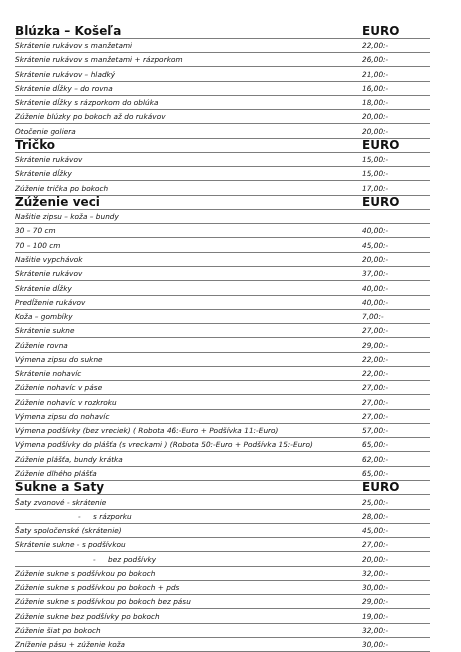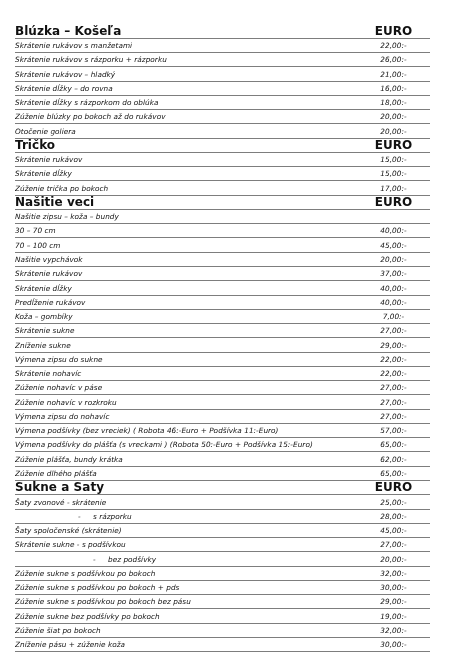--- a/index.html
+++ b/index.html
@@ -41,21 +41,21 @@
     overflow: hidden;
   }
   td.label {
     font-style: italic;
     text-align: left;
     letter-spacing: 0.04px;
   }
   td.price {
     width: 63px;
     font-style: italic;
-    text-align: center;
+    text-align: left;
     padding-right: 5px;
     letter-spacing: 0.04px;
     margin-top: 9px;
   }
   
   tr.section td.label,
   tr.section td.price {
     font-style: normal;
     font-weight: bold;
     font-size: 12px;
@@ -85,21 +85,21 @@
     <tbody id="price-list-body">
         <tr class="section">
           <td class="label">Blúzka – Košeľa</td>
           <td class="price">EURO</td>
         </tr>
         <tr>
           <td class="label">Skrátenie rukávov s manžetami</td>
           <td class="price">22,00:-</td>
         </tr>
         <tr>
-          <td class="label">Skrátenie rukávov s rázporku + rázporku</td>
+          <td class="label">Skrátenie rukávov s manžetami + rázporkom</td>
           <td class="price">26,00:-</td>
         </tr>
         <tr>
           <td class="label">Skrátenie rukávov – hladký</td>
           <td class="price">21,00:-</td>
         </tr>
         <tr>
           <td class="label">Skrátenie dĺžky – do rovna</td>
           <td class="price">16,00:-</td>
         </tr>
@@ -125,21 +125,21 @@
         </tr>
         <tr>
           <td class="label">Skrátenie dĺžky</td>
           <td class="price">15,00:-</td>
         </tr>
         <tr>
           <td class="label">Zúženie trička po bokoch</td>
           <td class="price">17,00:-</td>
         </tr>
         <tr class="section">
-          <td class="label">Našitie veci</td>
+          <td class="label">Zúženie veci</td>
           <td class="price">EURO</td>
         </tr>
         <tr class="subgroup">
           <td class="label">Našitie zipsu – koža – bundy</td>
           <td class="price"></td>
         </tr>
         <tr>
           <td class="label">30 – 70 cm</td>
           <td class="price">40,00:-</td>
         </tr>
@@ -165,21 +165,21 @@
         </tr>
         <tr>
           <td class="label">Koža – gombíky</td>
           <td class="price">7,00:-</td>
         </tr>
         <tr>
           <td class="label">Skrátenie sukne</td>
           <td class="price">27,00:-</td>
         </tr>
         <tr>
-          <td class="label">Zníženie sukne</td>
+          <td class="label">Zúženie rovna</td>
           <td class="price">29,00:-</td>
         </tr>
         <tr>
           <td class="label">Výmena zipsu do sukne</td>
           <td class="price">22,00:-</td>
         </tr>
         <tr>
           <td class="label">Skrátenie nohavíc</td>
           <td class="price">22,00:-</td>
         </tr>

